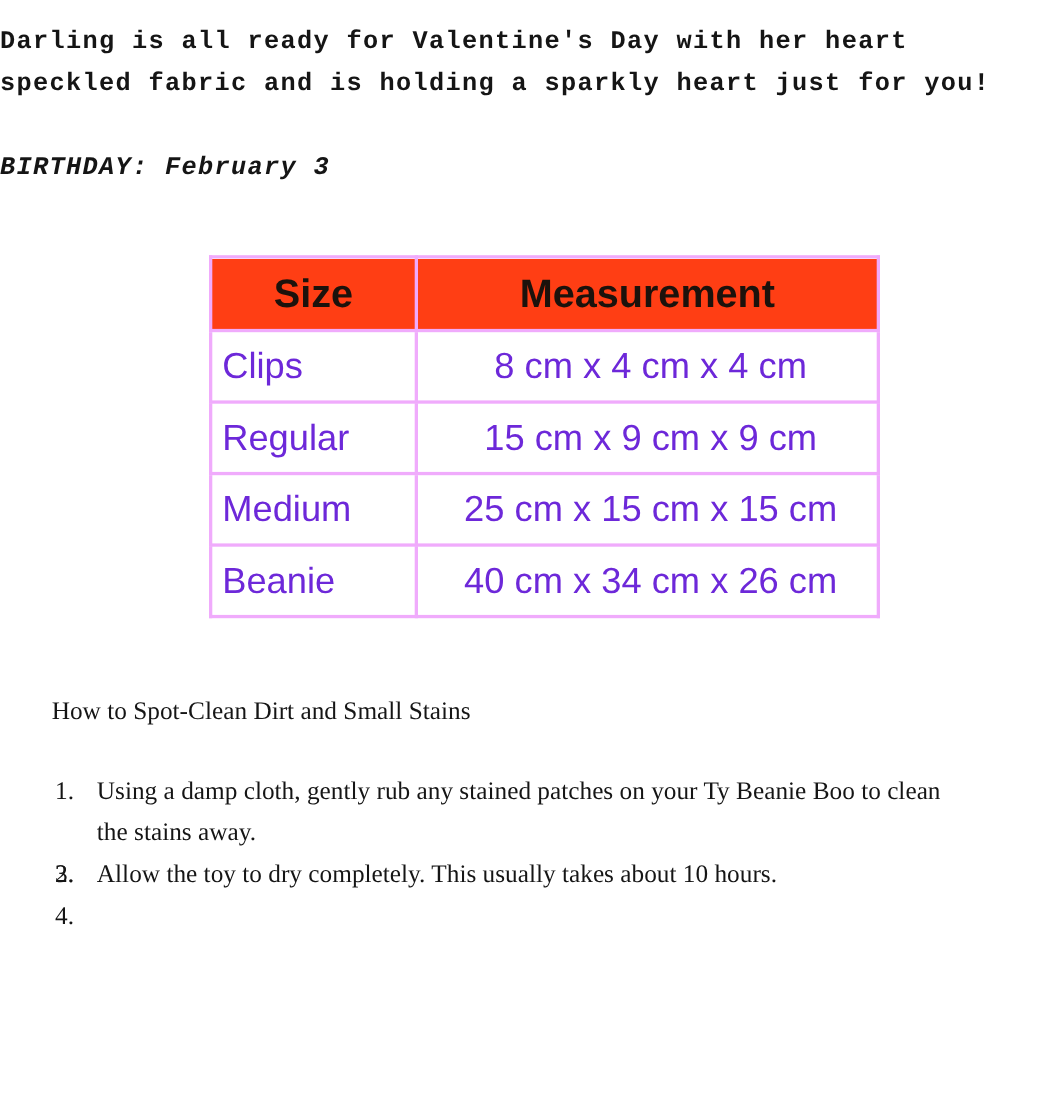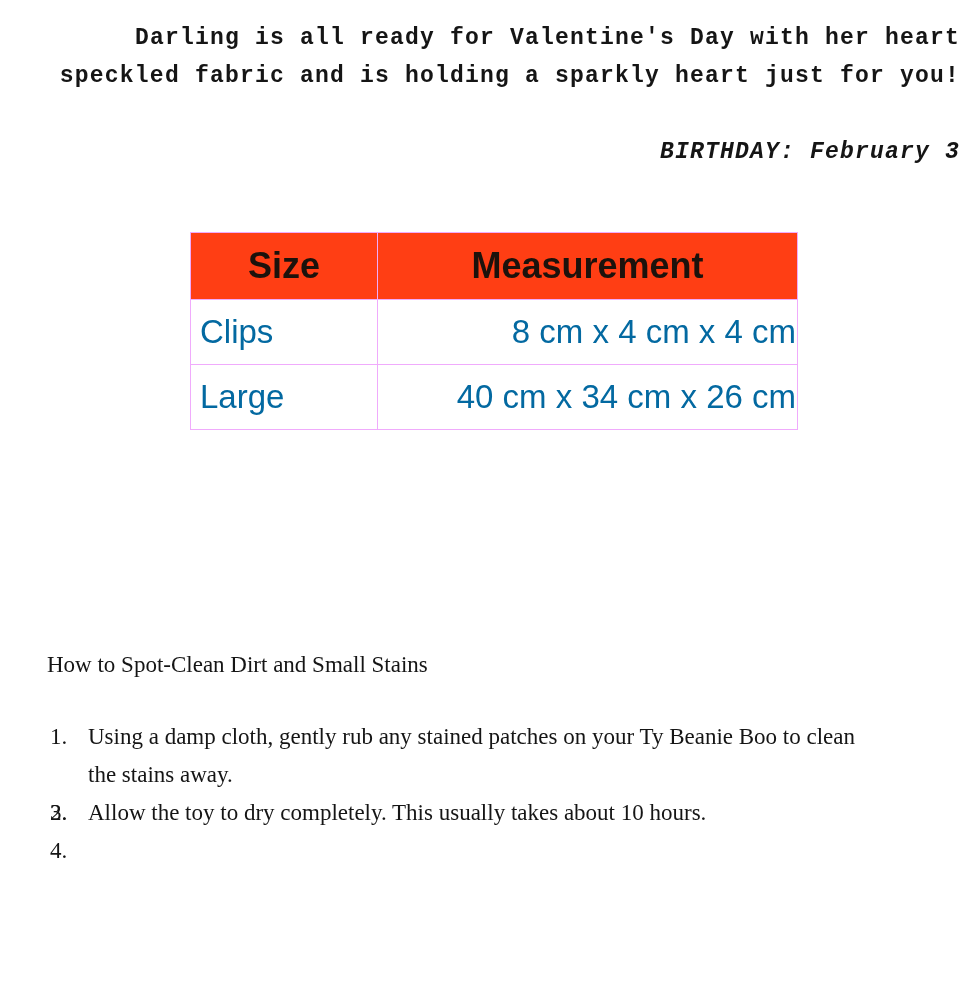--- a/index.html
+++ b/index.html
@@ -12,21 +12,21 @@
     width: 960px;
     height: 1000px;
     position: relative;
     color: #111111;
     overflow: hidden;
   }
 
   
   .top-block {
     padding-top: 19px;
-    text-align: right;
+    text-align: left;
     font-family: "Liberation Mono", "DejaVu Sans Mono", monospace;
     font-weight: bold;
     font-size: 23px;
     line-height: 38px;
     letter-spacing: 1.2px;
     color: #151515;
   }
   .birthday-line {
     margin-top: 38px;
     font-style: italic;
@@ -41,45 +41,45 @@
   table.size-table {
     border-collapse: collapse;
     table-layout: fixed;
     width: 607px;
     font-family: "Liberation Sans", "DejaVu Sans", sans-serif;
   }
   table.size-table col.c1 { width: 187px; }
   table.size-table col.c2 { width: 420px; }
   table.size-table th,
   table.size-table td {
-    border: 1px solid #f0abfc;
+    border: 3px solid #f0abfc;
     vertical-align: middle;
     white-space: nowrap;
     overflow: hidden;
   }
   table.size-table th {
     height: 67px;
     font-size: 36px;
     font-weight: bold;
     text-align: center;
     color: #1c120c;
   }
   table.size-table td {
     height: 65px;
     font-size: 33px;
-    color: #0369a1;
+    color: #6d28d9;
   }
   td.size-cell { padding-left: 9px; text-align: left; }
-  td.meas-cell { padding-left: 7px; text-align: right; }
+  td.meas-cell { padding-left: 7px; text-align: center; }
 
   
   .care-section {
     position: absolute;
     left: 0;
-    top: 646px;
+    top: 628px;
     width: 960px;
     font-family: "Liberation Serif", "DejaVu Serif", serif;
     font-size: 23px;
     line-height: 38px;
     color: #151515;
   }
   .care-heading {
     margin: 0 0 0 47px;
   }
   .care-steps {
@@ -116,21 +116,29 @@
         <th>Size</th>
         <th>Measurement</th>
       </tr>
     </thead>
     <tbody>
       <tr>
         <td class="size-cell">Clips</td>
         <td class="meas-cell">8 cm x 4 cm x 4 cm</td>
       </tr>
       <tr>
-        <td class="size-cell">Large</td>
+        <td class="size-cell">Regular</td>
+        <td class="meas-cell">15 cm x 9 cm x 9 cm</td>
+      </tr>
+      <tr>
+        <td class="size-cell">Medium</td>
+        <td class="meas-cell">25 cm x 15 cm x 15 cm</td>
+      </tr>
+      <tr>
+        <td class="size-cell">Beanie</td>
         <td class="meas-cell">40 cm x 34 cm x 26 cm</td>
       </tr>
     </tbody>
   </table>
 </div>
 
 <div class="care-section">
   <p class="care-heading">How to Spot-Clean Dirt and Small Stains</p>
   <div class="care-steps">
     <div class="care-step">

